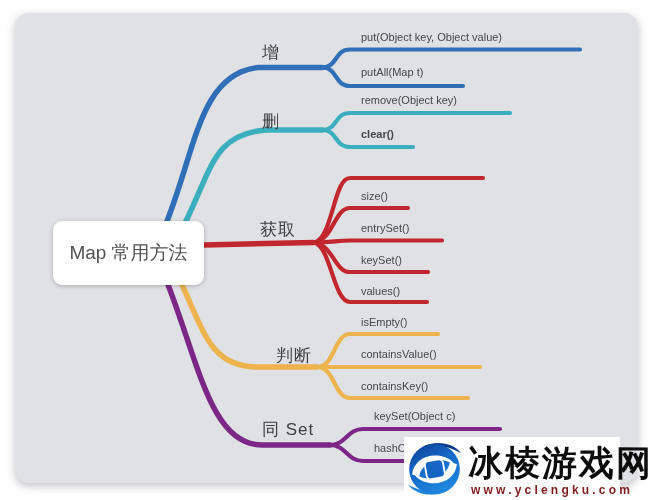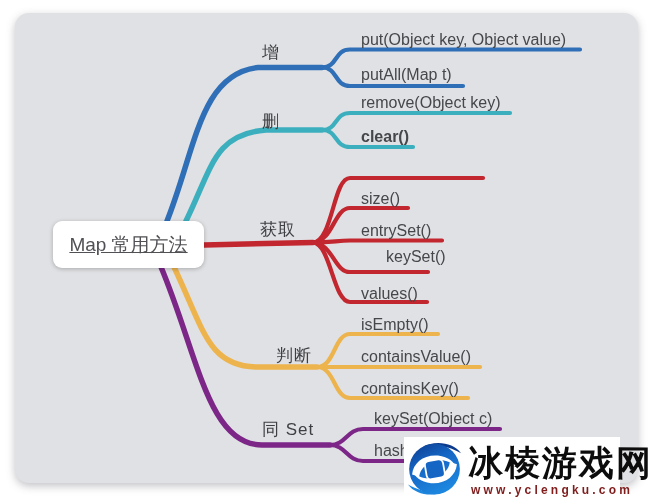--- a/index.html
+++ b/index.html
@@ -8,27 +8,27 @@
   .canvas{position:absolute;left:15px;top:13px;width:623px;height:470px;
           background:#e0e1e4;border-radius:14px;
           box-shadow:0 3px 8px rgba(80,80,95,.35);}
   svg.lines{position:absolute;left:0;top:0;z-index:2;}
   svg.lines path{fill:none;stroke-linecap:round;stroke-linejoin:round;}
   .main-line{stroke-width:5.5px;}
   .child-line{stroke-width:4.2px;}
 
   .branch-label{position:absolute;z-index:3;font-size:17px;color:#3e3f42;
                 letter-spacing:1px;white-space:nowrap;}
-  .method{position:absolute;z-index:3;font-size:16px;color:#46474a;white-space:nowrap;}
+  .method{position:absolute;z-index:3;font-size:11px;color:#46474a;white-space:nowrap;}
 
-  .root-node{position:absolute;left:53px;top:221px;width:151px;height:47px;z-index:4;
+  .root-node{position:absolute;left:53px;top:221px;width:151px;height:64px;z-index:4;
              background:#ffffff;border-radius:9px;
              box-shadow:0 1px 4px rgba(0,0,0,.25);
              display:flex;align-items:center;justify-content:center;
-             font-size:19px;color:#515155;white-space:nowrap;text-decoration:underline;}
+             font-size:19px;color:#515155;white-space:nowrap;}
 
   .watermark{position:absolute;left:404px;top:437px;width:216px;height:63px;
              background:#ffffff;z-index:6;}
   .wm-logo{position:absolute;left:1px;top:2px;width:59px;height:59px;}
   .wm-name{position:absolute;left:64px;top:3px;width:184px;font-size:35px;font-weight:700;
            color:#0c0c0c;letter-spacing:2px;white-space:nowrap;}
   .wm-url{position:absolute;left:67px;top:46px;font-size:12px;font-weight:700;
           color:#7f1d1d;letter-spacing:3.2px;white-space:nowrap;}
 </style>
 </head>
@@ -71,21 +71,21 @@
   <div class="branch-label" style="left:260px;top:218px;">获取</div>
   <div class="branch-label" style="left:276px;top:344px;">判断</div>
   <div class="branch-label" style="left:262px;top:418px;">同 Set</div>
 
   <div class="method" style="left:361px;top:31px;">put(Object key, Object value)</div>
   <div class="method" style="left:361px;top:66px;">putAll(Map t)</div>
   <div class="method" style="left:361px;top:94px;">remove(Object key)</div>
   <div class="method" style="left:361px;top:128px;font-weight:bold;">clear()</div>
   <div class="method" style="left:361px;top:190px;">size()</div>
   <div class="method" style="left:361px;top:222px;">entrySet()</div>
-  <div class="method" style="left:361px;top:248px;margin-left:25px;">keySet()</div>
+  <div class="method" style="left:361px;top:254px;">keySet()</div>
   <div class="method" style="left:361px;top:285px;">values()</div>
   <div class="method" style="left:361px;top:316px;">isEmpty()</div>
   <div class="method" style="left:361px;top:348px;">containsValue()</div>
   <div class="method" style="left:361px;top:380px;">containsKey()</div>
   <div class="method" style="left:374px;top:410px;">keySet(Object c)</div>
   <div class="method" style="left:374px;top:442px;">hashCode()</div>
 
   <div class="watermark">
     <svg class="wm-logo" viewBox="0 0 100 100">
       <defs>

